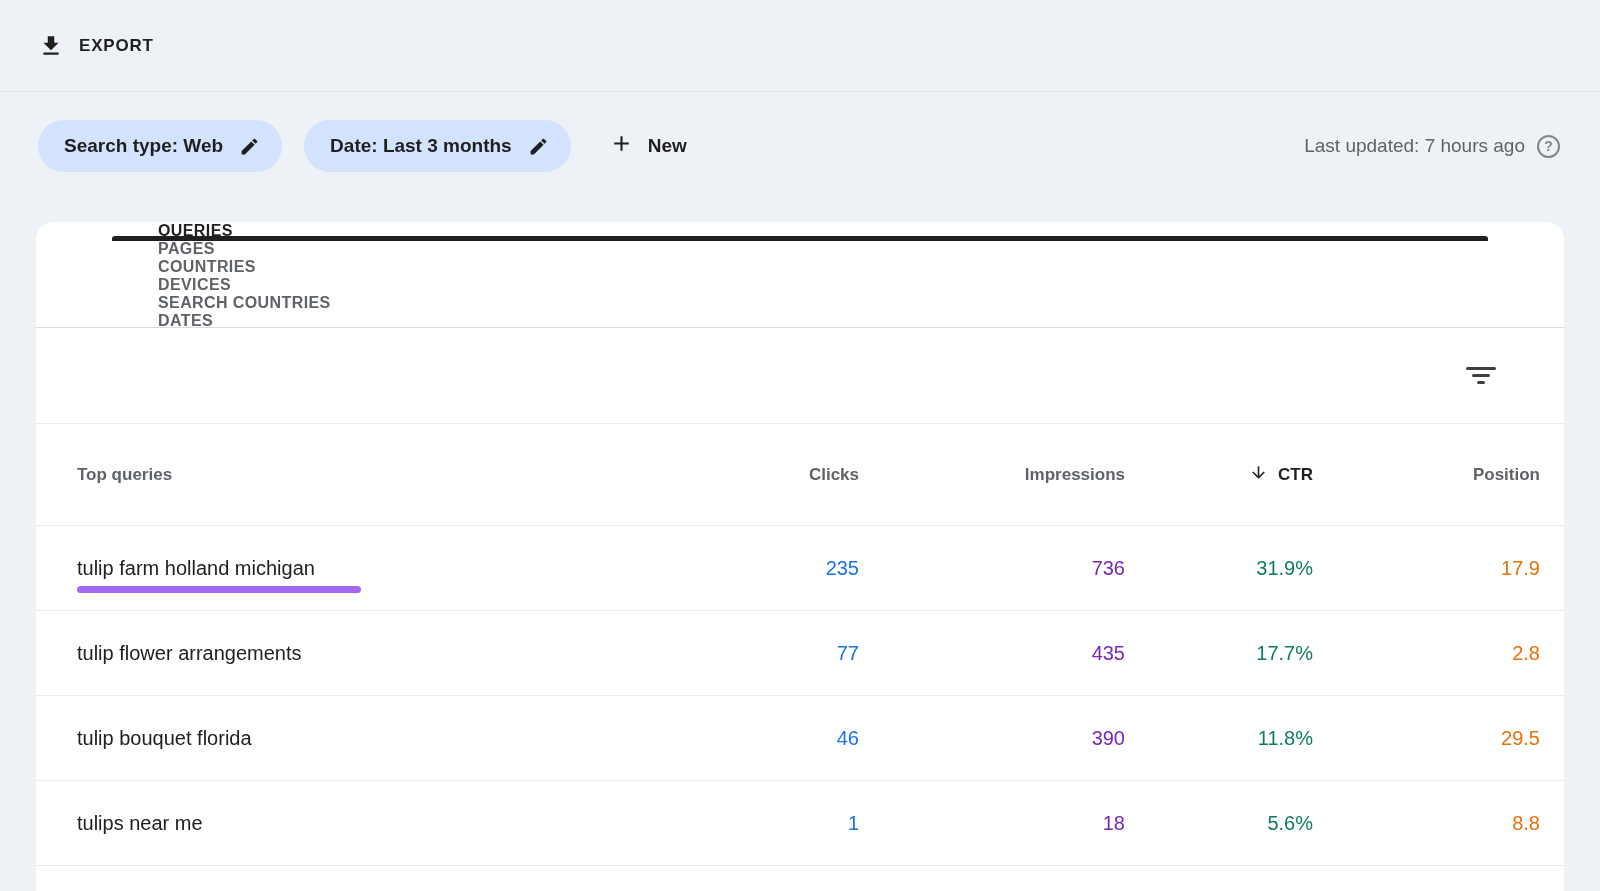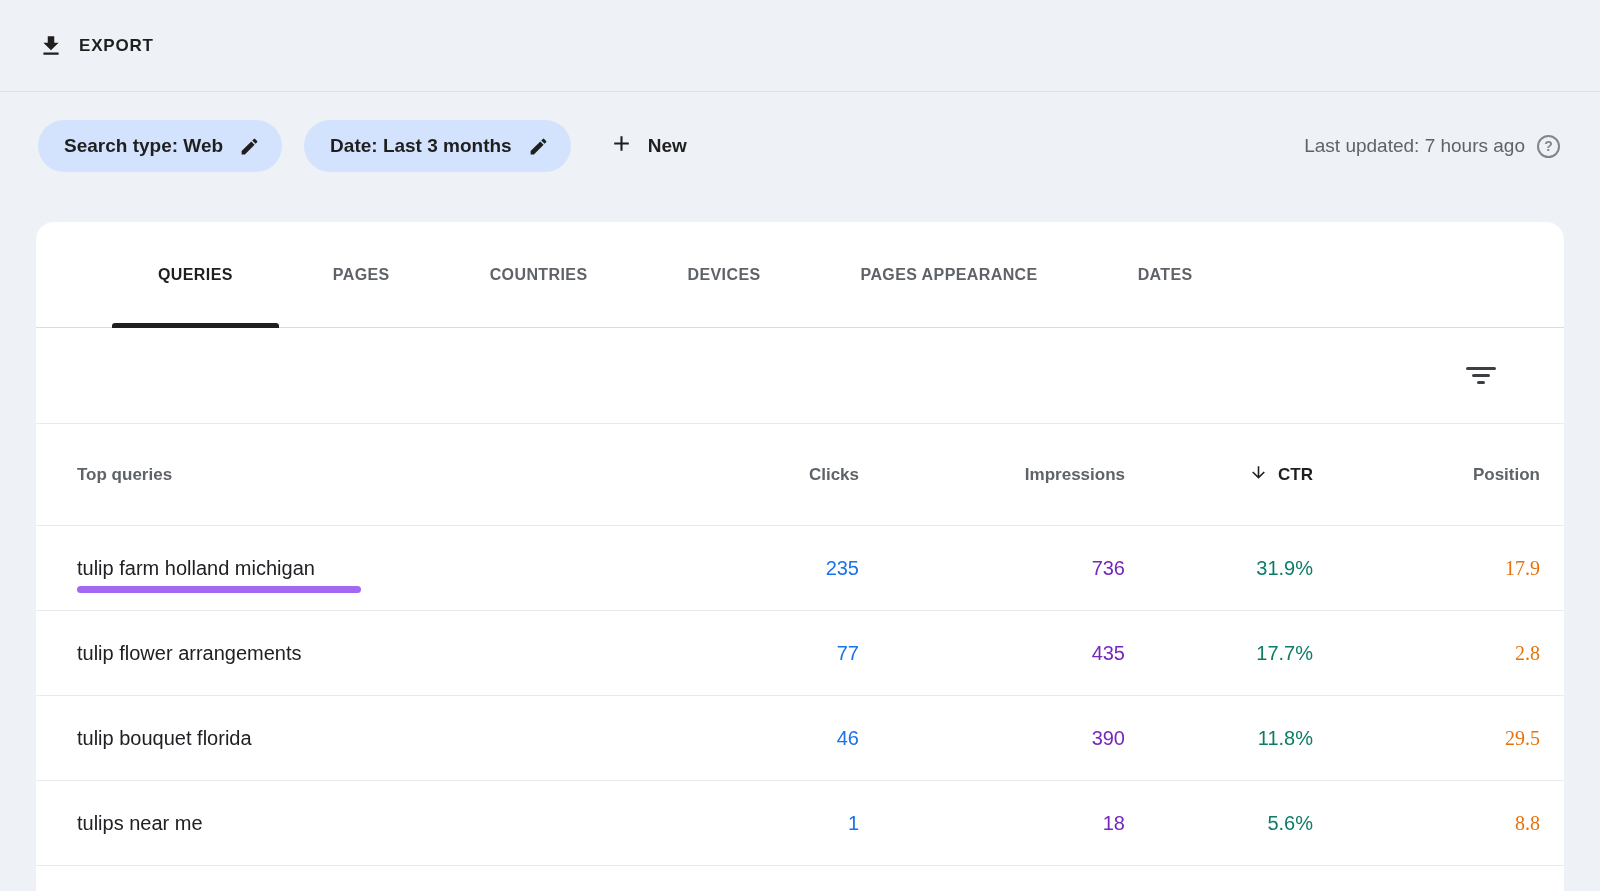--- a/index.html
+++ b/index.html
@@ -104,20 +104,21 @@
     height: 670px;
     overflow: hidden;
   }
 
   
   .tabs {
     display: flex;
     height: 106px;
     padding: 0 72px;
     border-bottom: 1px solid #dadce0;
+    flex-direction: column;
   }
   .tab {
     display: flex;
     align-items: center;
     padding: 0 50px;
     font-size: 16px;
     font-weight: bold;
     letter-spacing: 0.4px;
     color: #5f6368;
     cursor: pointer;
@@ -181,21 +182,21 @@
   .query-cell {
     position: relative;
     color: #202124;
     white-space: nowrap;
     padding-right: 20px;
   }
   .num { text-align: right; }
   .val-clicks      { color: var(--clicks, #1a73e8); }
   .val-impressions { color: var(--impressions, #7627bb); }
   .val-ctr         { color: var(--ctr, #0d7c66); }
-  .val-position    { color: var(--position, #e8710a); font-family: Liberation Serif, serif; }
+  .val-position    { color: var(--position, #e8710a); }
   .hl-underline {
     position: absolute;
     left: 0;
     top: calc(50% + 18px);
     width: 284px;
     height: 7px;
     border-radius: 4px;
     background: var(--highlight, #a368f1);
   }
 </style>
@@ -245,21 +246,21 @@
   </div>
 </div>
 
 <div class="card">
 
   <div class="tabs">
     <div class="tab active">QUERIES</div>
     <div class="tab">PAGES</div>
     <div class="tab">COUNTRIES</div>
     <div class="tab">DEVICES</div>
-    <div class="tab">PAGES APPEARANCE</div>
+    <div class="tab">SEARCH COUNTRIES</div>
     <div class="tab">DATES</div>
   </div>
 
   <div class="toolbar-row">
     <button class="filter-btn">
       <span>
         <svg width="30" height="20" viewBox="0 0 30 20" fill="#3c4043">
           <rect x="0" y="1" width="30" height="3" rx="1.5"></rect>
           <rect x="6" y="8" width="18" height="3" rx="1.5"></rect>
           <rect x="11" y="15" width="8" height="3" rx="1.5"></rect>

